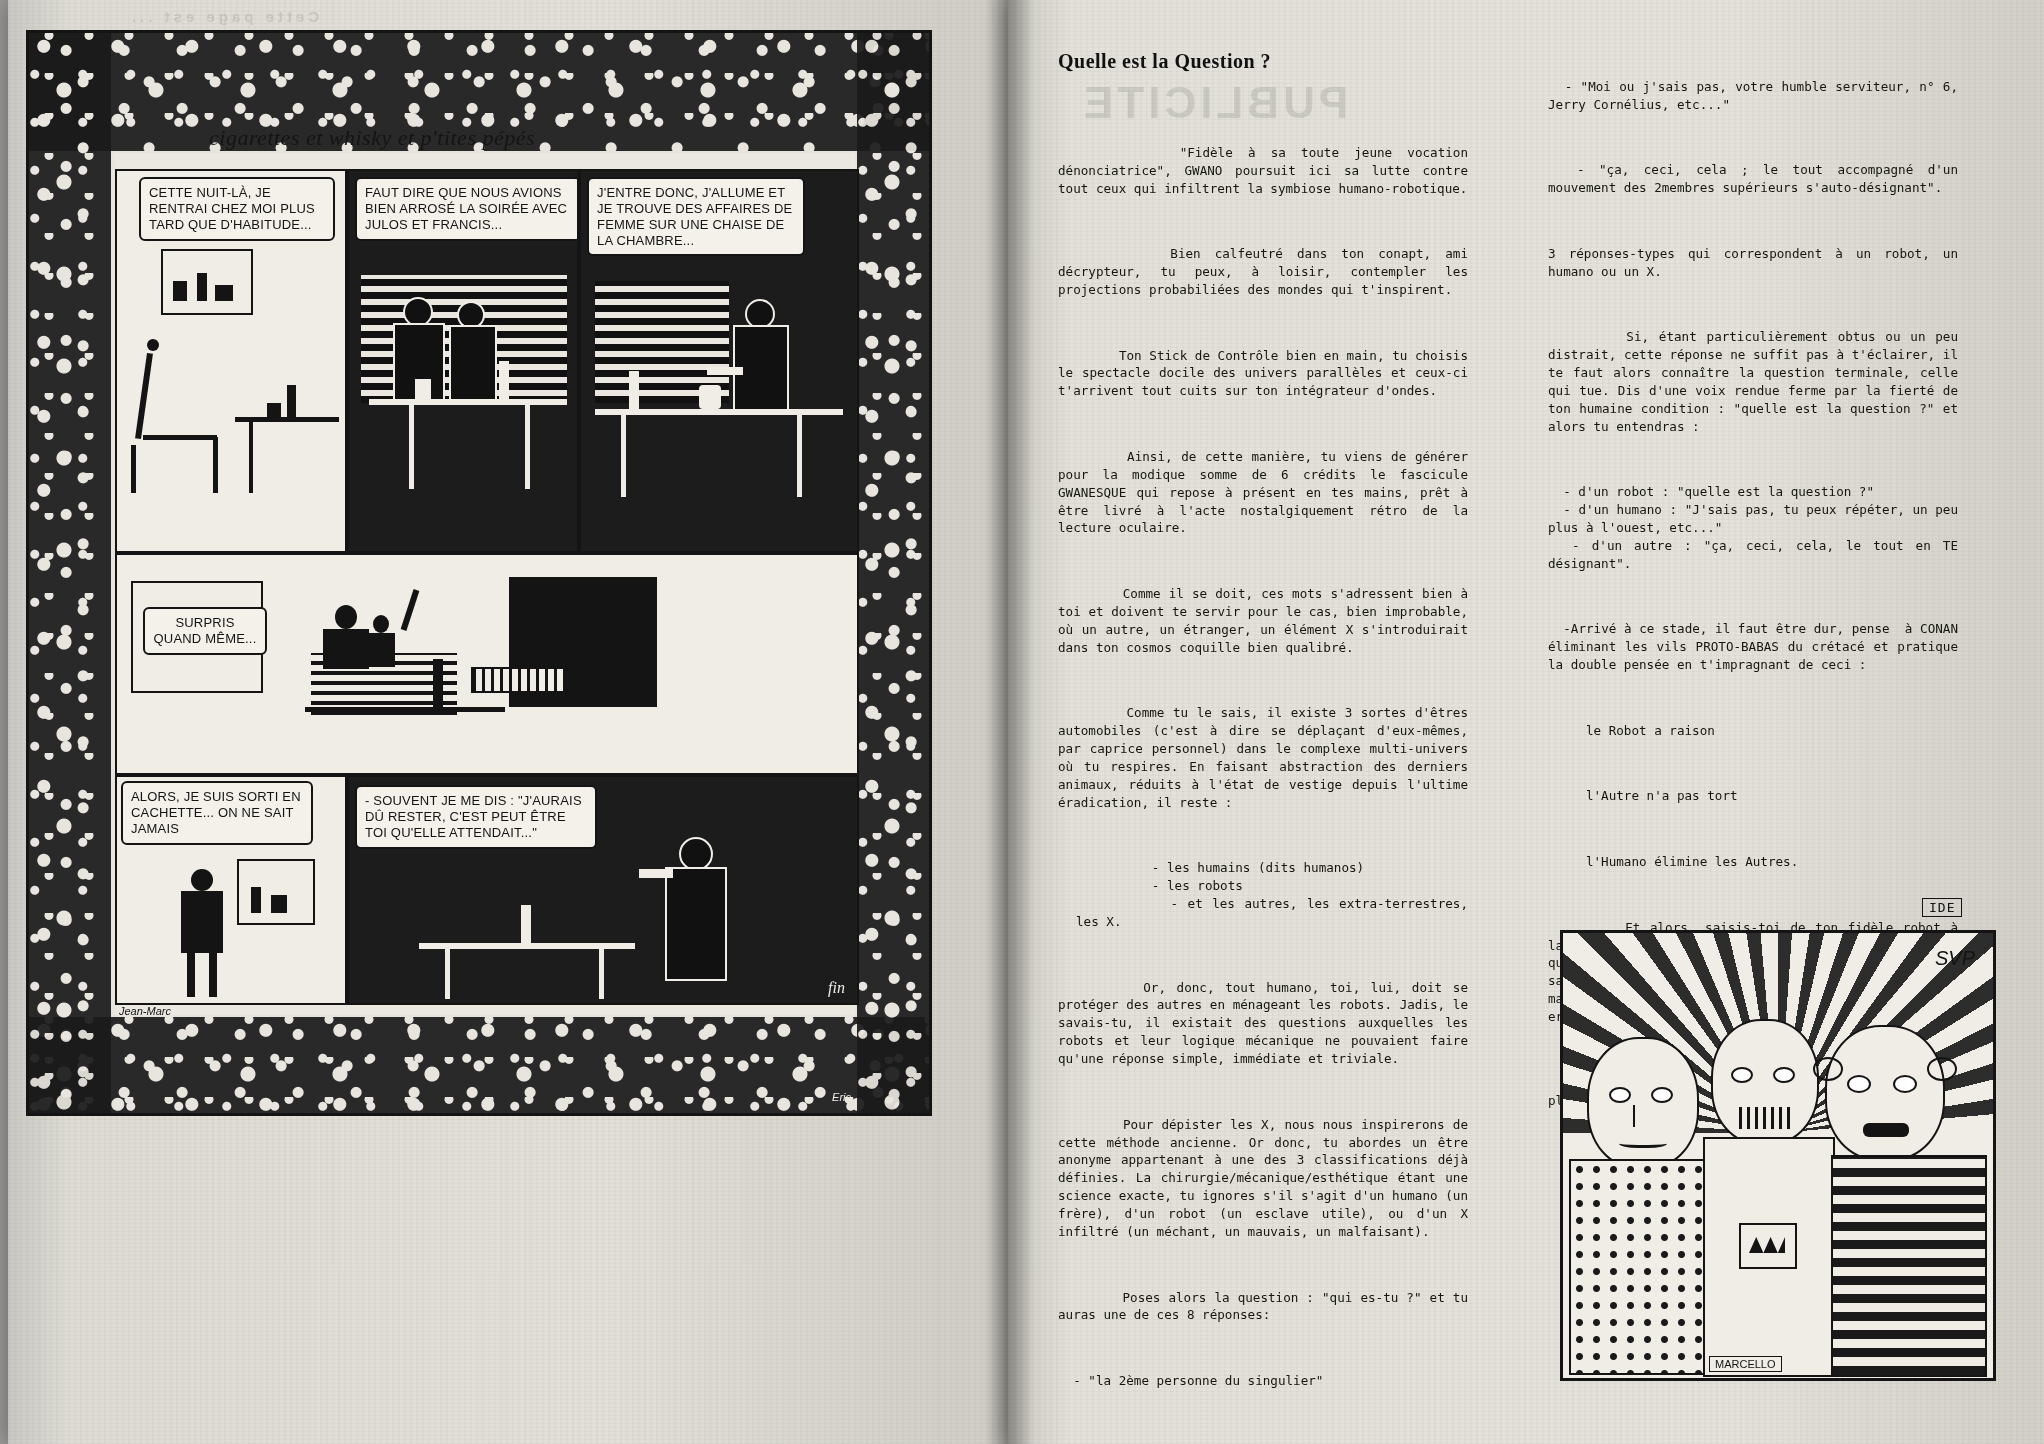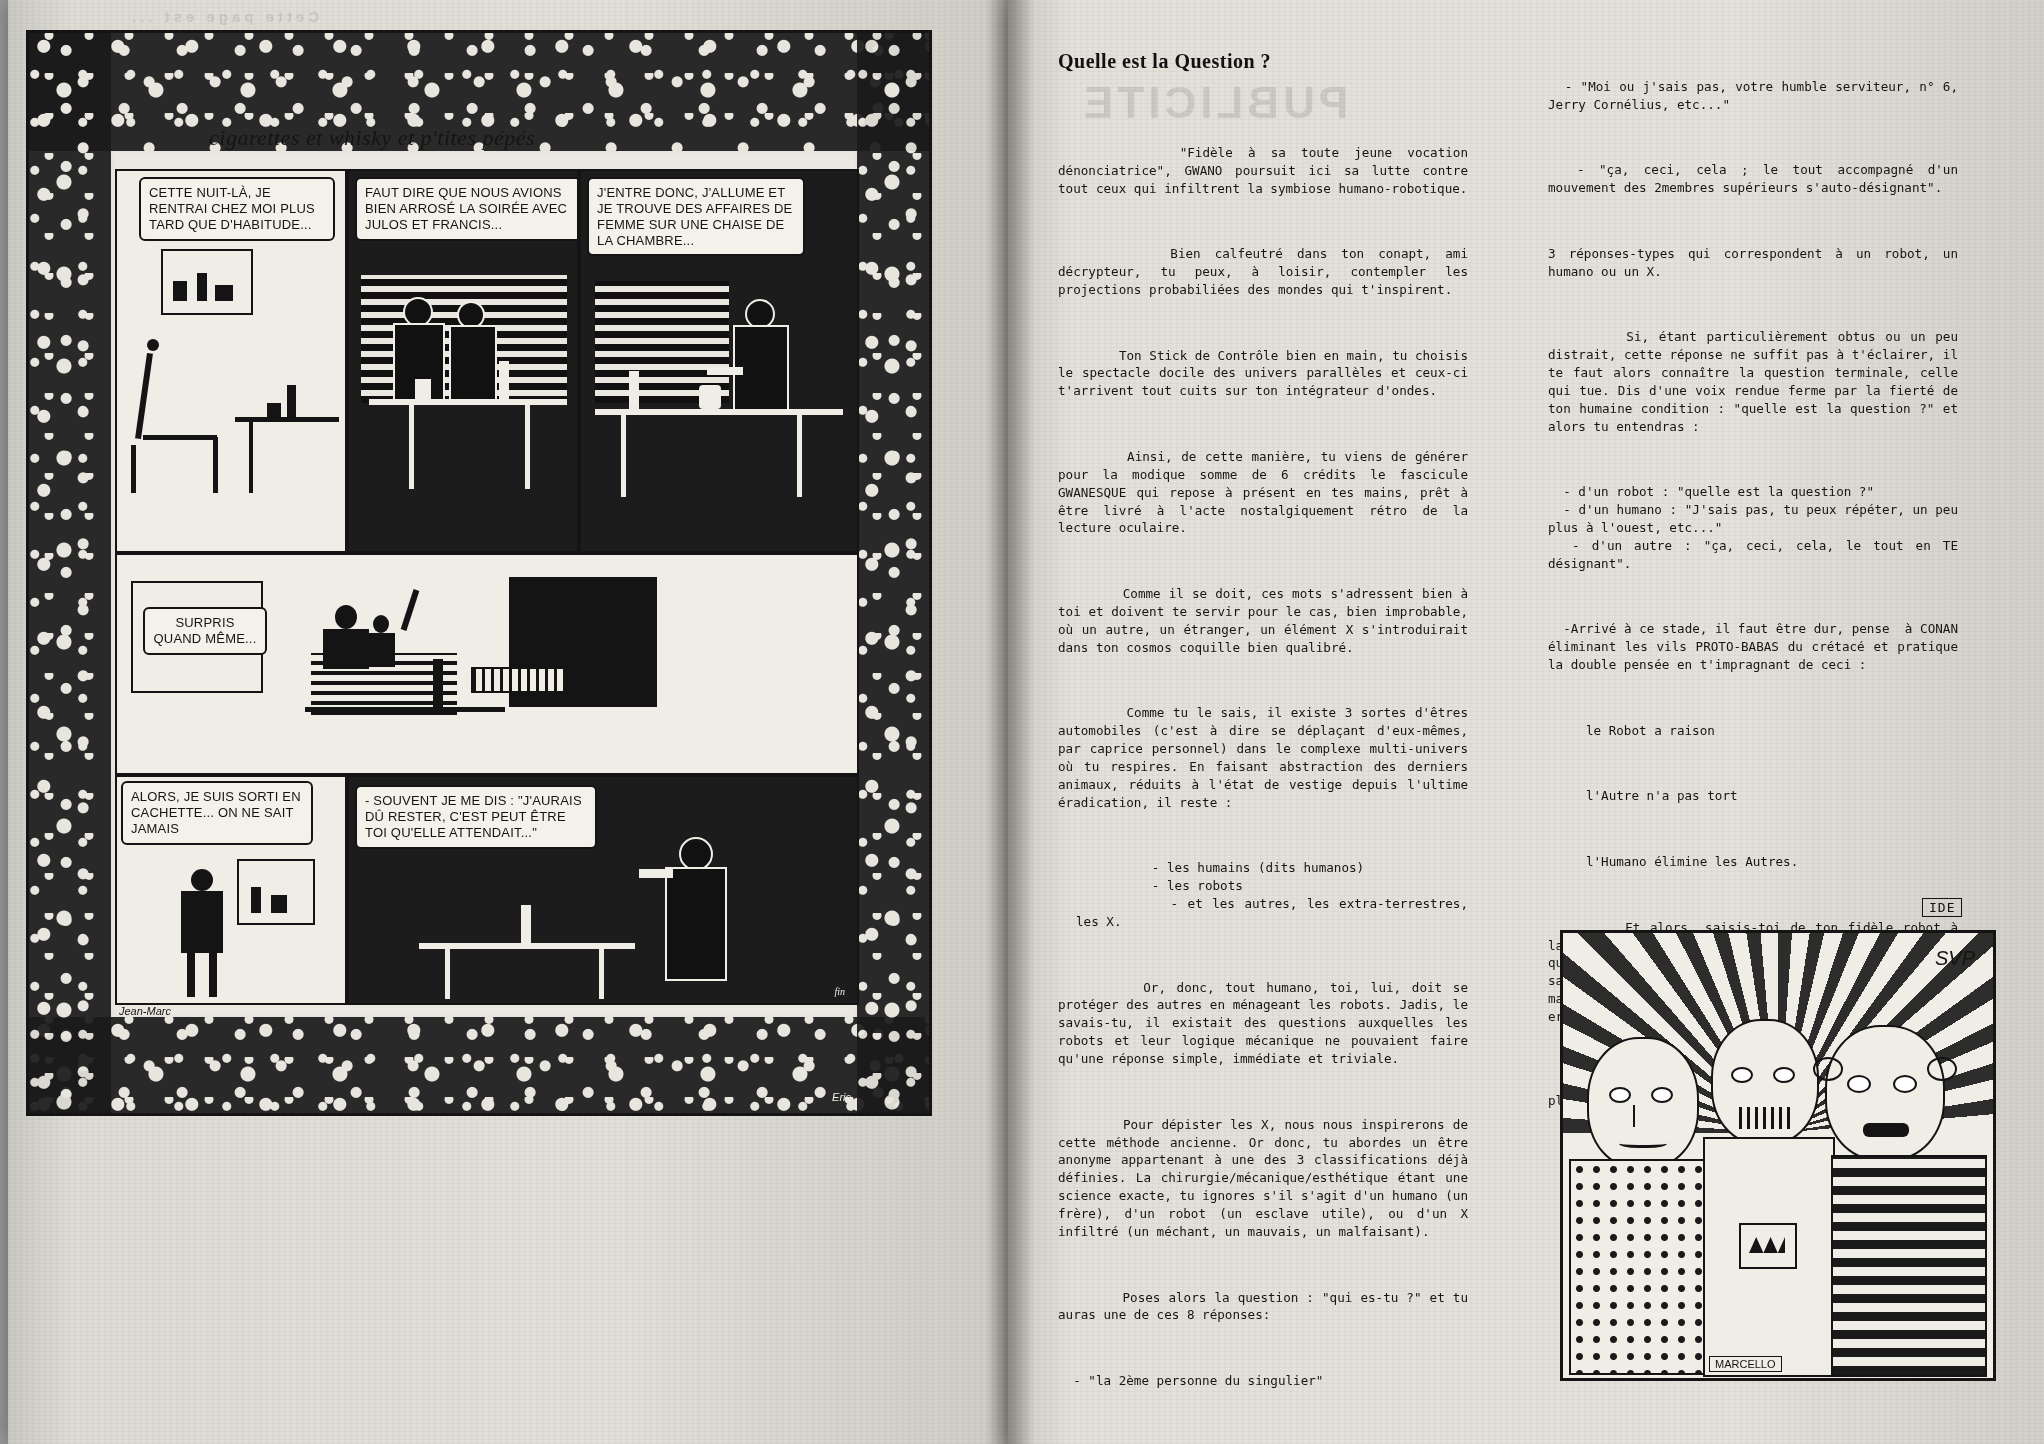--- a/index.html
+++ b/index.html
@@ -117,21 +117,21 @@
     position:absolute;
     font-family:"Liberation Sans", sans-serif;
     font-size: 11px;
     color:#141414;
     font-style: italic;
   }
   .fin {
     position:absolute;
     font-family:"Liberation Serif", serif;
     font-style:italic;
-    font-size:10px;
+    font-size:16px;
     color:#141414;
   }
 
   
   #article {
     position: absolute;
     left: 1048px; top: 40px;
     width: 960px; height: 1380px;
   }
   #headline {

